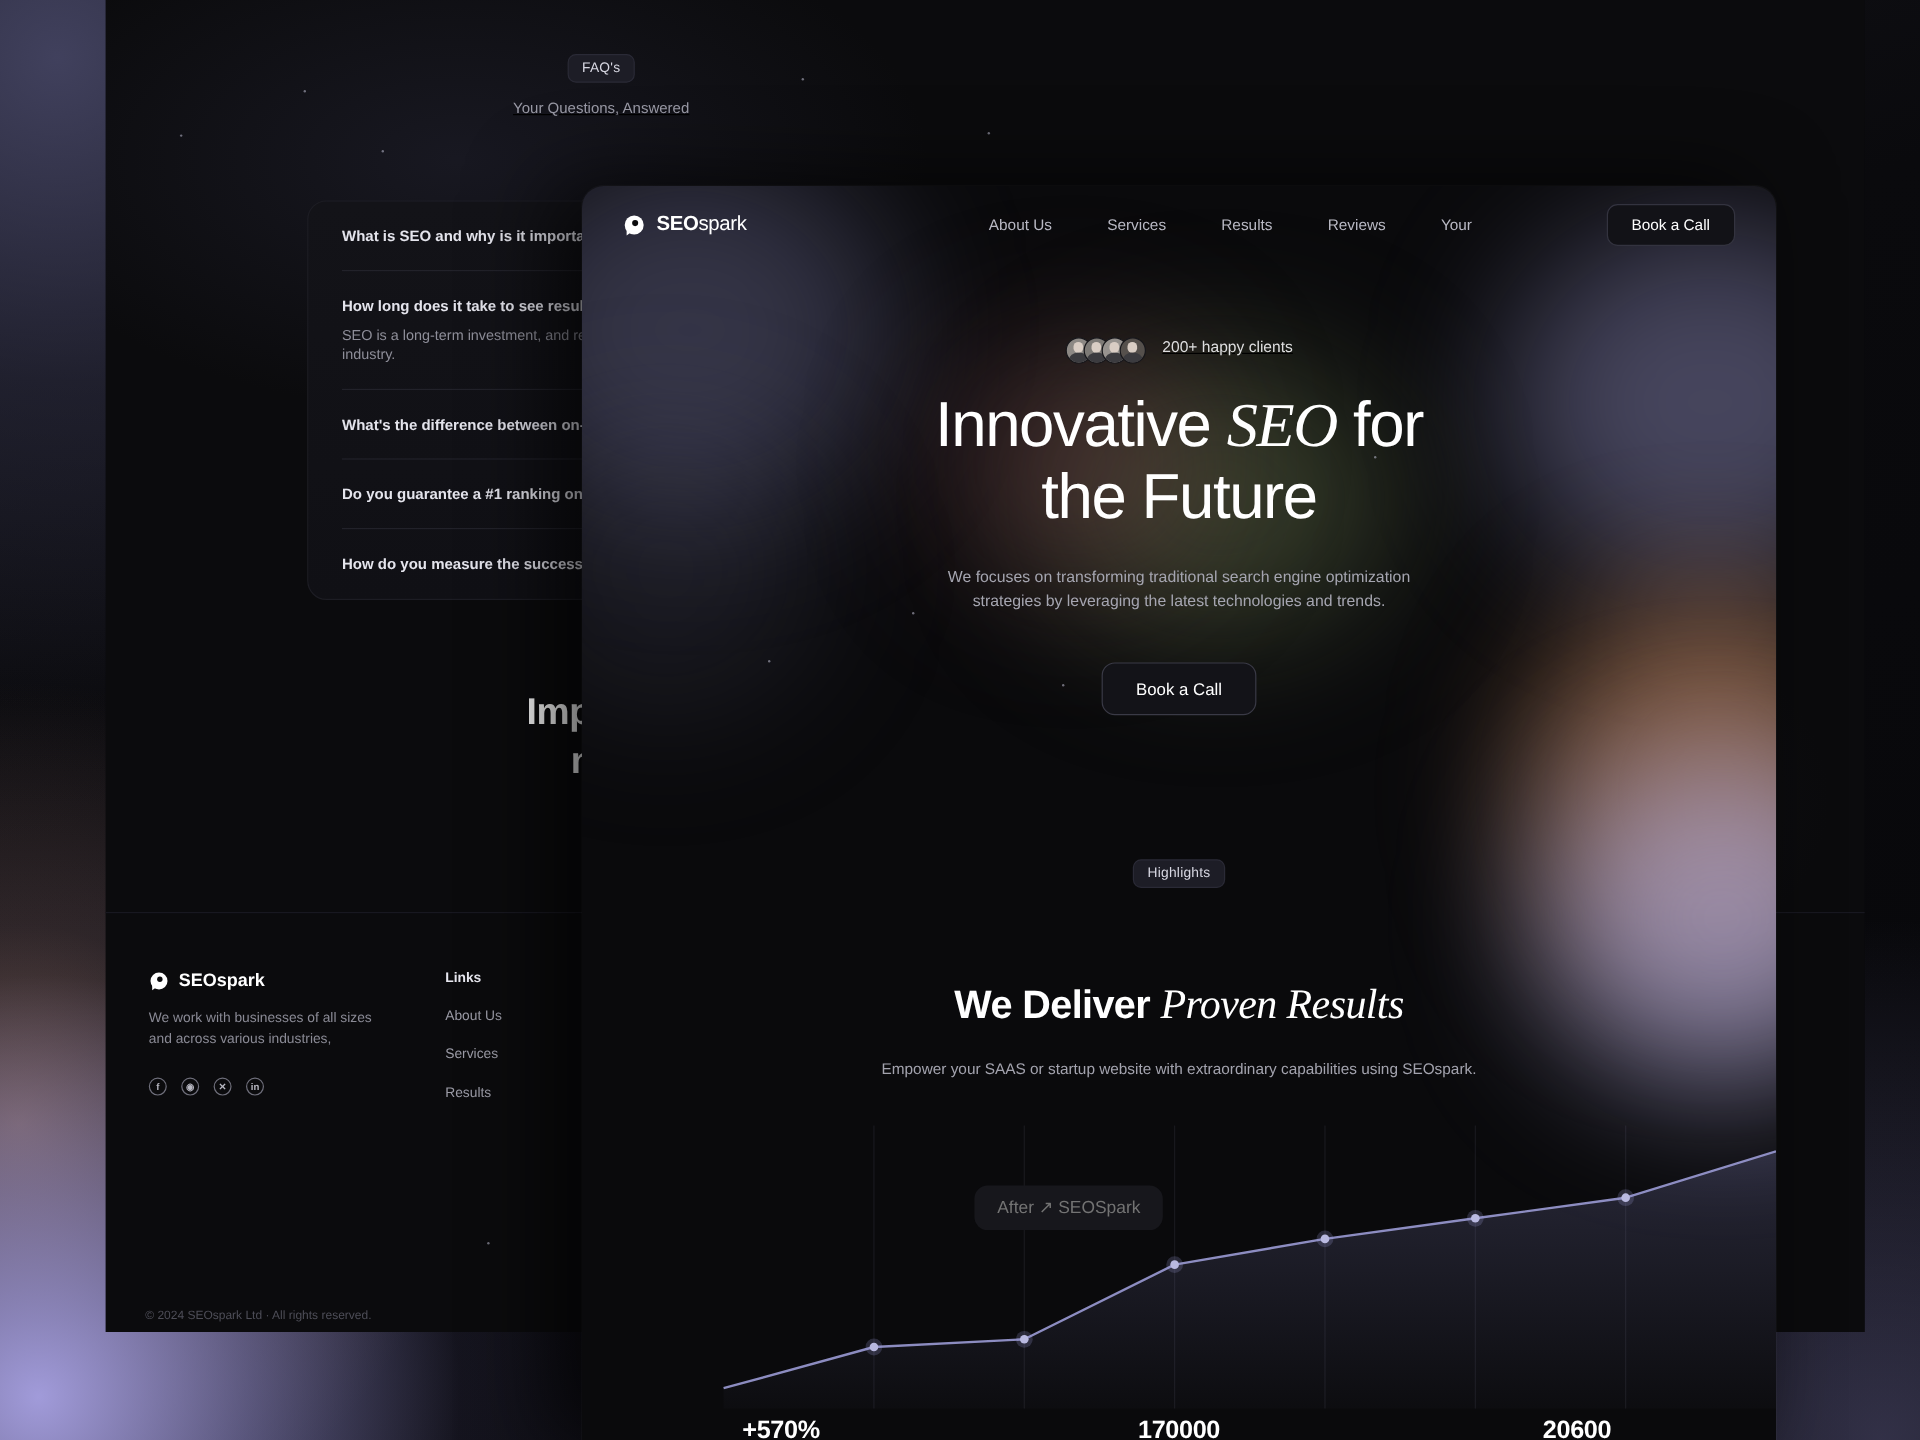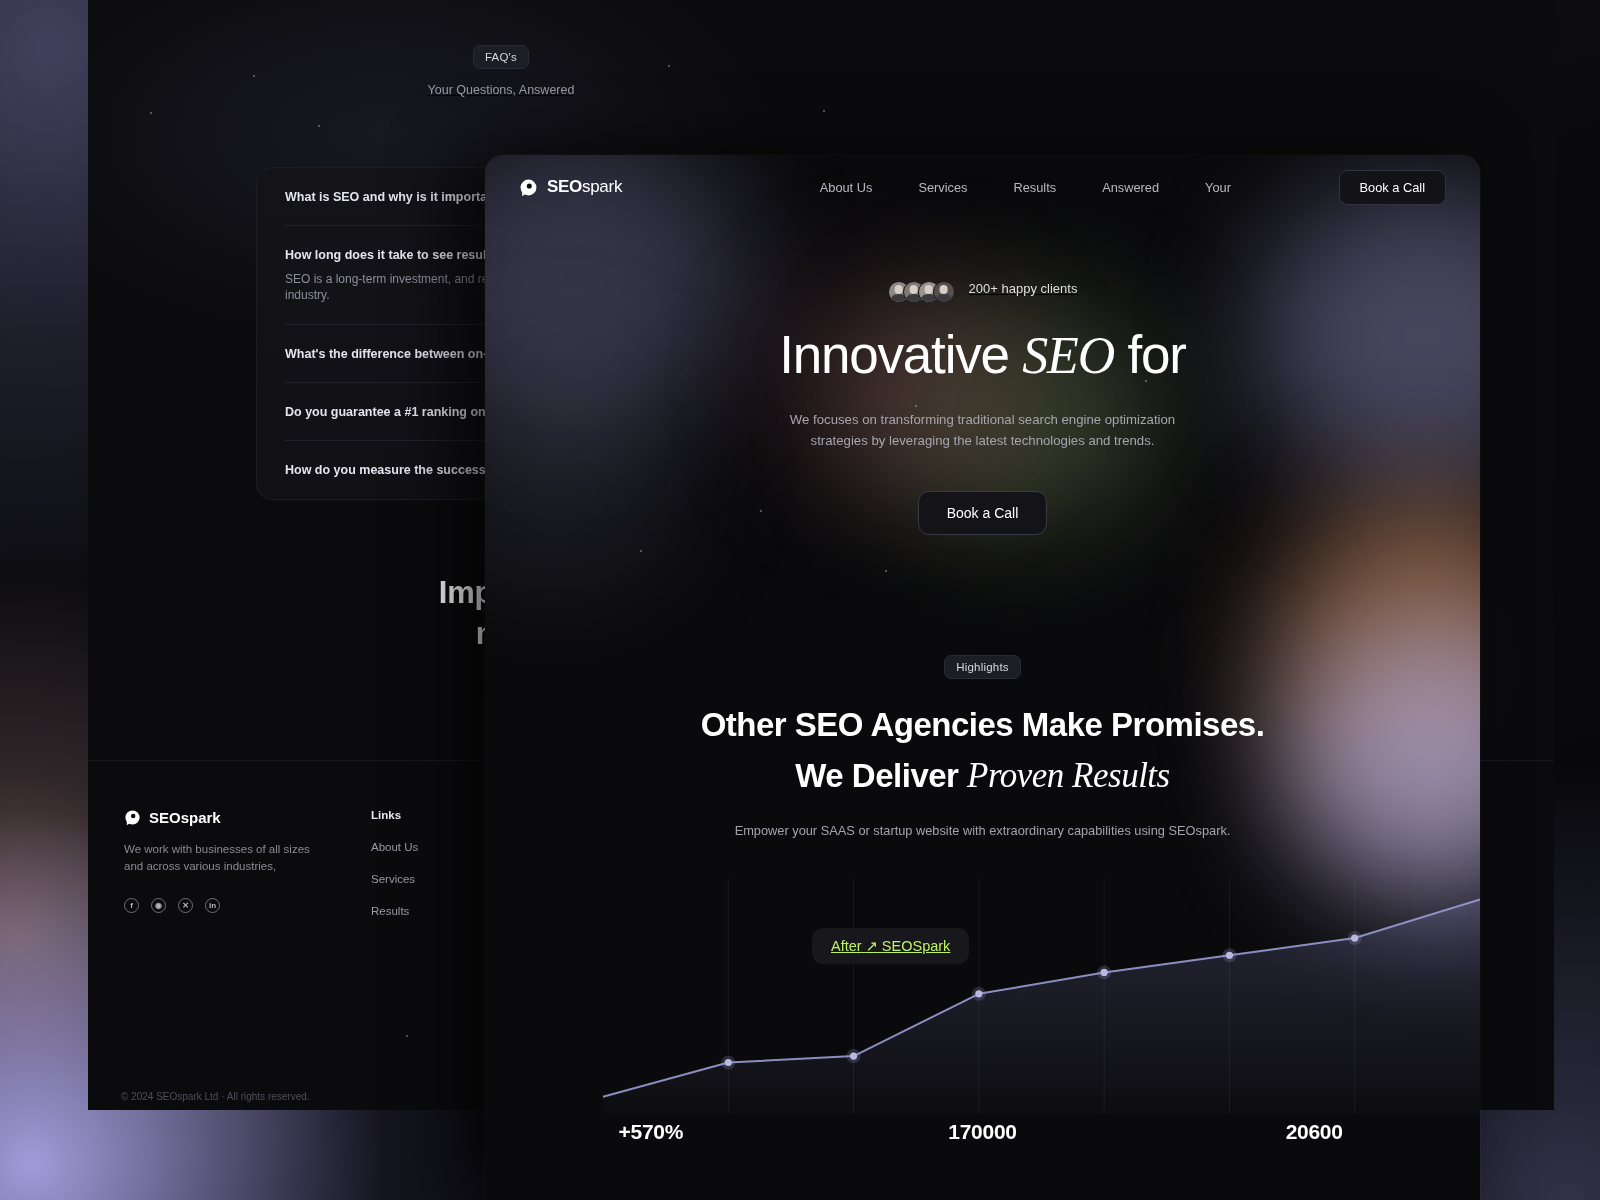--- a/index.html
+++ b/index.html
@@ -129,21 +129,21 @@
 
   .hl{ position:relative; z-index:4; text-align:center; margin-top:120px;}
   .hl-title{ margin-top:22px; font-size:33px; font-weight:700; color:#fff; line-height:1.48; letter-spacing:-.5px;}
   .hl-title .ital{ font-family:"Liberation Serif", serif; font-style:italic; font-weight:400; font-size:35px;}
   .hl-sub{ margin-top:21px; font-size:12.8px; color:#a3a3ae; }
 
   .chartwrap{ position:relative; z-index:4; margin-top:26px; height:250px; }
   .chart-label{
     position:absolute; left:327px; top:64px; z-index:6;
     background:#17171c; border-radius:11px; padding:10px 19px;
-    font-size:14.5px; color:#bef264; white-space:nowrap;text-decoration:underline;
+    font-size:14.5px; color:#737373; white-space:nowrap;
   }
   .stats{ position:relative; z-index:4; display:flex; margin-top:6px; }
   .stat{ flex:1; text-align:center; font-size:21px; color:#fff; font-weight:700; letter-spacing:-.3px;}
 </style>
 </head>
 <body>
 
 <div id="canvas-bg"></div>
 
 <div id="back-page">
@@ -240,48 +240,48 @@
         <path d="M12 2a10 10 0 0 1 0 20 10 10 0 0 1 0-20z" fill="#ffffff"></path>
         <path d="M4 13 L4 23 L11 18 Z" fill="#ffffff"></path>
         <circle cx="13" cy="10" r="3.2" fill="#0a0a0c"></circle>
       </svg>
       <span class="brand-text"><span>SEO</span><span class="lt">spark</span></span>
     </div>
     <div class="navlinks">
       <span class="navlink">About Us</span>
       <span class="navlink">Services</span>
       <span class="navlink">Results</span>
-      <span class="navlink">Answered</span>
+      <span class="navlink">Reviews</span>
       <span class="navlink">Your</span>
     </div>
     <div class="nav-cta">Book a Call</div>
   </div>
 
   <div class="hero">
     <div class="clients">
       <div class="avatars">
         <div class="av a1"></div>
         <div class="av a2"></div>
         <div class="av a3"></div>
         <div class="av a4"></div>
       </div>
       <span class="clients-text">200+ happy clients</span>
     </div>
 
-    <h1 class="hero-h1"><span>Innovative </span><span class="ital">SEO</span><span> for</span><br></h1>
+    <h1 class="hero-h1"><span>Innovative </span><span class="ital">SEO</span><span> for</span><br><span>the Future</span></h1>
 
     <p class="hero-p" style="width:440px; margin-left:auto; margin-right:auto;">We focuses on transforming traditional search engine optimization strategies by leveraging the latest technologies and trends.</p>
 
     <div class="hero-cta">Book a Call</div>
   </div>
 
   <div class="hl">
     <span class="pill">Highlights</span>
     <div class="hl-title">
-      <span>Other SEO Agencies Make Promises.</span><br>
+      <br>
       <span>We Deliver </span><span class="ital">Proven Results</span>
     </div>
     <div class="hl-sub">Empower your SAAS or startup website with extraordinary capabilities using SEOspark.</div>
   </div>
 
   <div class="chartwrap">
     <svg id="chart-svg" width="995" height="250" viewBox="0 0 995 250" preserveAspectRatio="none">
         <defs>
           <linearGradient id="areaG" x1="0" y1="0" x2="0" y2="1">
             <stop offset="0%" stop-color="#8f8fd0" stop-opacity="0.22"></stop>

